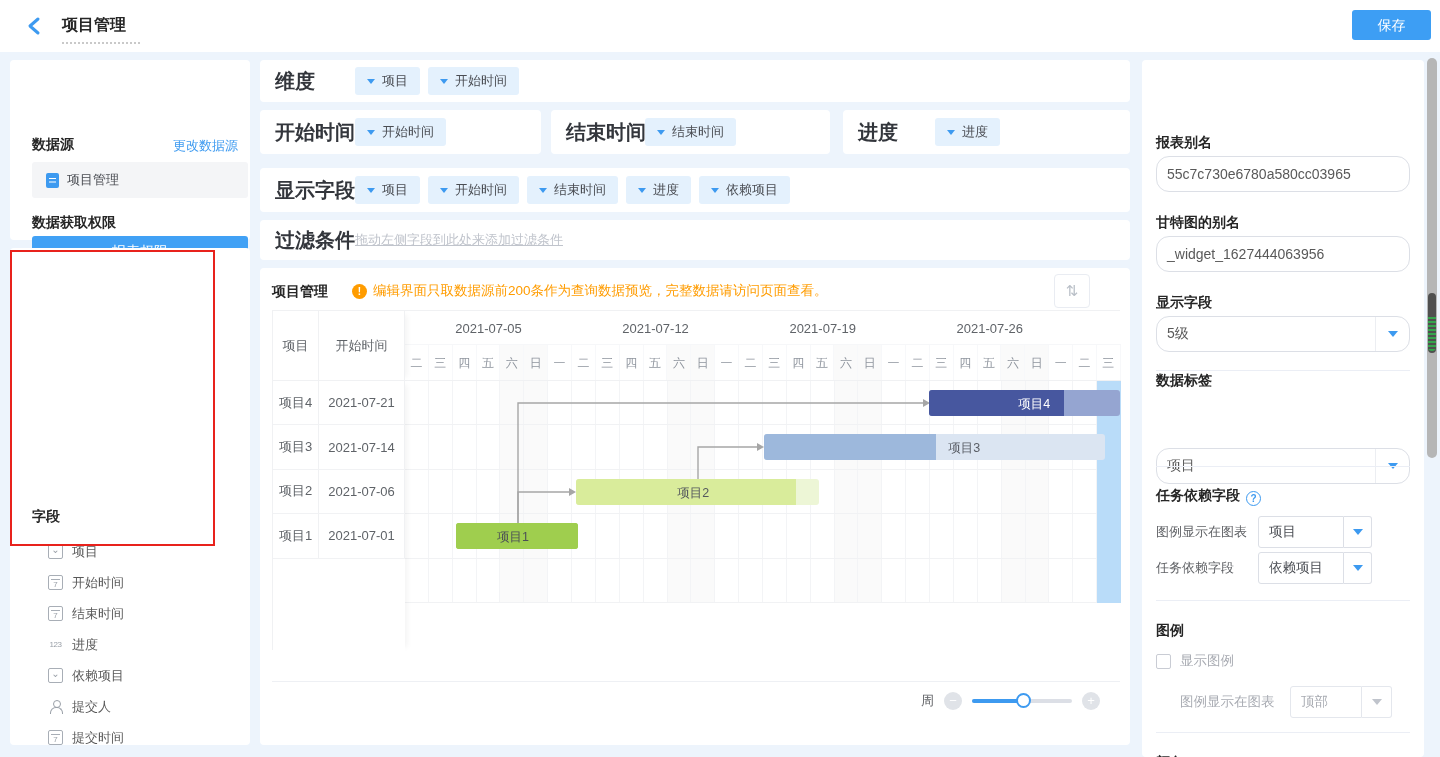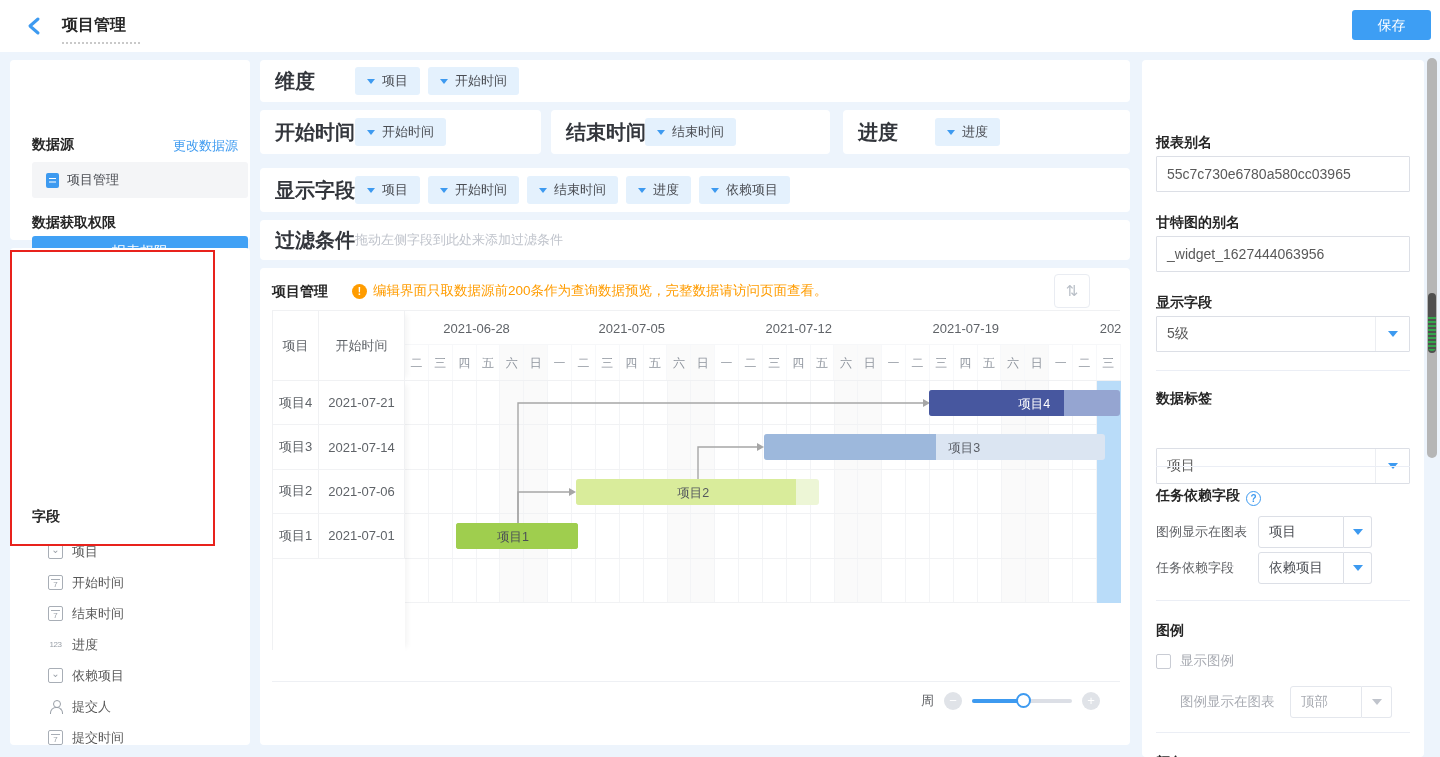--- a/index.html
+++ b/index.html
@@ -49,21 +49,21 @@
   .ico-person::after { content:""; position:absolute; bottom:0.5px; left:2px; width:11px; height:6px;
      border:1.2px solid #9aa0a8; border-bottom:none; border-radius:6px 6px 0 0; }
   #red-annotation { left:10px; top:250px; width:205px; height:296px; border:2px solid #e8221c; pointer-events:none; z-index:30; }
 
   
   .cfg-label { font-size:20px; font-weight:bold; color:#33363c; position:absolute; top:50%; transform:translateY(-50%); }
   .tag-row { position:absolute; top:50%; transform:translateY(-50%); display:flex; gap:8px; }
   .tag { height:28px; background:#e4f1fd; border-radius:3px; display:inline-flex; align-items:center;
      padding:0 12px; font-size:13px; color:#4a4d53; cursor:pointer; white-space:nowrap; }
   .caret { width:0; height:0; border:4px solid transparent; border-top:5px solid #3d9af0; margin-right:7px; margin-top:4px; }
-  .placeholder { position:absolute; top:50%; transform:translateY(-50%); font-size:13px; color:#c0c4cc; }
+  .placeholder { position:absolute; top:50%; transform:translateY(-50%); font-size:13px; color:#c0c4cc;text-decoration:underline; }
   #card-dim   { left:260px; top:60px;  width:870px; height:42px; }
   #card-start { left:260px; top:110px; width:281px; height:44px; }
   #card-end   { left:551px; top:110px; width:279px; height:44px; }
   #card-prog  { left:843px; top:110px; width:287px; height:44px; }
   #card-disp  { left:260px; top:168px; width:870px; height:44px; }
   #card-filter{ left:260px; top:220px; width:870px; height:40px; }
 
   
   #gantt-card { left:260px; top:268px; width:870px; height:477px; }
   #gantt-title { position:absolute; left:12px; top:15px; font-size:14px; font-weight:bold; color:#262626; }
@@ -111,21 +111,21 @@
      text-align:center; line-height:17px; cursor:pointer; }
   #zoom-track { position:relative; width:100px; height:4px; border-radius:2px; background:#dcdfe6; }
   #zoom-fill { position:absolute; left:0; top:0; height:4px; border-radius:2px; background:#3d9af0; width:51px; }
   #zoom-handle { position:absolute; left:44px; top:-6px; width:15px; height:15px; border-radius:50%;
      background:#fff; border:2px solid #3d9af0; cursor:grab; }
 
   
   #right-card { left:1142px; top:60px; width:282px; height:697px; }
   .rp { position:absolute; left:14px; width:254px; }
   .rp-label { font-size:14px; font-weight:bold; color:#262626; }
-  .rp-input { width:254px; height:36px; border:1px solid #dcdfe6; border-radius:1px; background:#fff;
+  .rp-input { width:254px; height:36px; border:1px solid #dcdfe6; border-radius:13px; background:#fff;
      font-size:14px; color:#595959; padding:0 10px; display:flex; align-items:center; }
   .rp-select { position:relative; cursor:pointer; }
   .caret-box { position:absolute; right:0; top:0; bottom:0; width:34px; border-left:1px solid #eceef2;
      display:flex; align-items:center; justify-content:center; }
   .caret-down { width:0; height:0; border:5px solid transparent; border-top:6px solid #3d9af0; margin-top:5px; }
   .caret-down.gray { border-top-color:#c0c4cc; }
   .rp-divider { position:absolute; left:14px; width:254px; border-bottom:1px solid #ebeef5; }
   .help-icon { display:inline-block; width:15px; height:15px; border:1.5px solid #3d9af0; border-radius:50%;
      color:#3d9af0; font-size:10px; font-weight:bold; text-align:center; line-height:13px; margin-left:6px; vertical-align:-2px; cursor:pointer; }
   .mini-row { position:absolute; left:14px; width:254px; display:flex; align-items:center; }
@@ -281,21 +281,20 @@
   <div id="sort-btn">
     <span>⇅</span>
   </div>
 
   <div id="gantt-table">
     <div id="fixed-head">
       <div class="fx-cell c1">项目</div>
       <div class="fx-cell c2">开始时间</div>
     </div>
     <div id="week-row">
-        <div class="week-cell" style="width: 143.2px;">2021-06-28</div>
         <div class="week-cell" style="width: 167.067px;">2021-07-05</div>
         <div class="week-cell" style="width: 167.067px;">2021-07-12</div>
         <div class="week-cell" style="width: 167.067px;">2021-07-19</div>
         <div class="week-cell" style="width: 167.067px;">2021-07-26</div>
       </div>
     <div id="day-row">
         <div class="day-cell" style="width: 23.8667px;">二</div>
         <div class="day-cell" style="width: 23.8667px;">三</div>
         <div class="day-cell" style="width: 23.8667px;">四</div>
         <div class="day-cell" style="width: 23.8667px;">五</div>
@@ -434,21 +433,21 @@
   <div class="rp rp-label" style="top:234px">显示字段</div>
   <div class="rp rp-input rp-select" style="top:256px">
     <span>5级</span>
     <span class="caret-box">
         <span class="caret-down"></span>
       </span>
   </div>
 
   <div class="rp-divider" style="top:310px"></div>
 
-  <div class="rp rp-label" style="top:330px">数据标签</div>
+  <div class="rp rp-label" style="top:312px">数据标签</div>
   <div class="rp rp-input rp-select" style="top:352px">
     <span>项目</span>
     <span class="caret-box">
         <span class="caret-down"></span>
       </span>
   </div>
 
   <div class="rp-divider" style="top:406px"></div>
 
   <div class="rp" style="top:426px">

